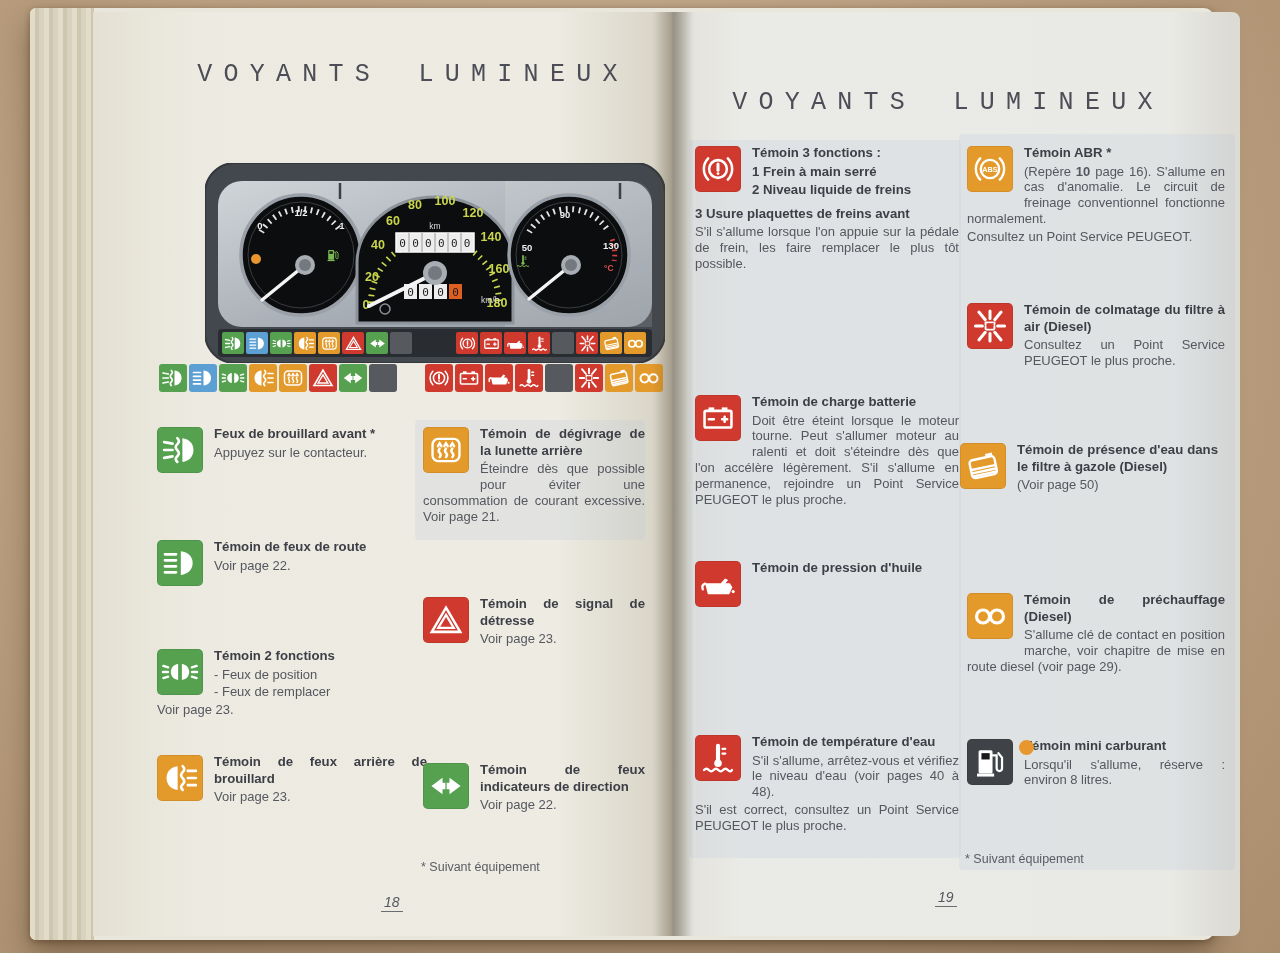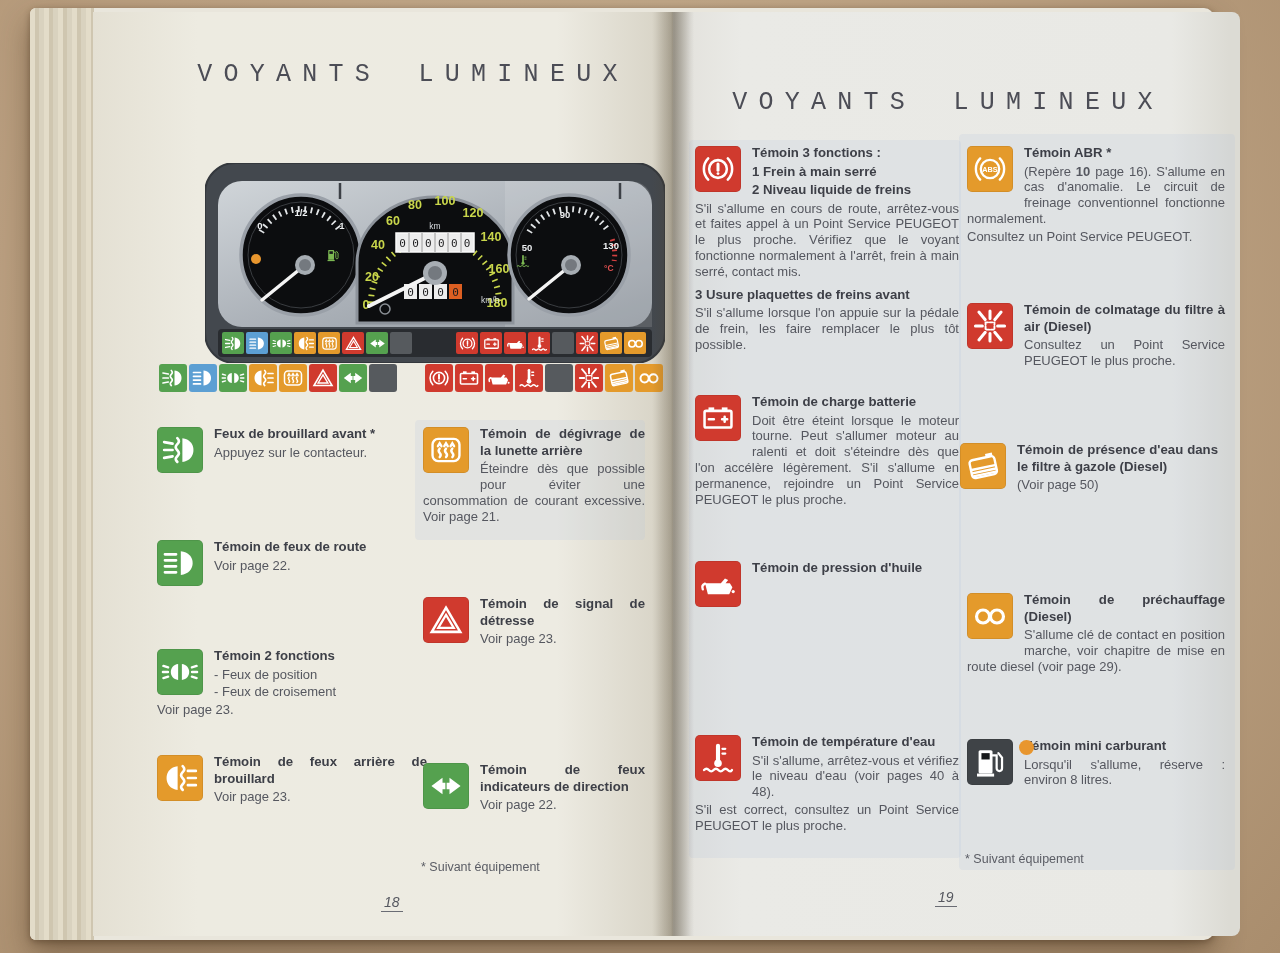--- a/index.html
+++ b/index.html
@@ -407,21 +407,21 @@
         <p>Voir page 22.</p>
       </div>
       <div class="item" style="left:64px;top:636px;width:270px">
         <span class="wl bg-green">
             <svg viewBox="0 0 24 24">
               <use href="#sym-position"></use>
             </svg>
           </span>
         <h4>Témoin 2 fonctions</h4>
         <p>- Feux de position</p>
-        <p>- Feux de croisement</p>
+        <p>- Feux de remplacer</p>
         <p>Voir page 23.</p>
       </div>
       <div class="item" style="left:64px;top:742px;width:270px">
         <span class="wl bg-orange">
             <svg viewBox="0 0 24 24">
               <use href="#sym-rear-fog"></use>
             </svg>
           </span>
         <h4>Témoin de feux arrière de brouillard</h4>
         <p>Voir page 23.</p>
@@ -468,21 +468,20 @@
 
       <div class="item" style="left:22px;top:133px;width:264px">
         <span class="wl bg-red">
             <svg viewBox="0 0 24 24">
               <use href="#sym-brake"></use>
             </svg>
           </span>
         <h4>Témoin 3 fonctions :</h4>
         <h4>1 Frein à main serré</h4>
         <h4>2 Niveau liquide de freins</h4>
-        <p>S'il s'allume en cours de route, arrêtez-vous et faites appel à un Point Service PEUGEOT le plus proche. Vérifiez que le voyant fonctionne normalement à l'arrêt, frein à main serré, contact mis.</p>
         <h4 class="sub">3 Usure plaquettes de freins avant</h4>
         <p>S'il s'allume lorsque l'on appuie sur la pédale de frein, les faire remplacer le plus tôt possible.</p>
       </div>
       <div class="item" style="left:22px;top:382px;width:264px">
         <span class="wl bg-red">
             <svg viewBox="0 0 24 24">
               <use href="#sym-battery"></use>
             </svg>
           </span>
         <h4>Témoin de charge batterie</h4>

